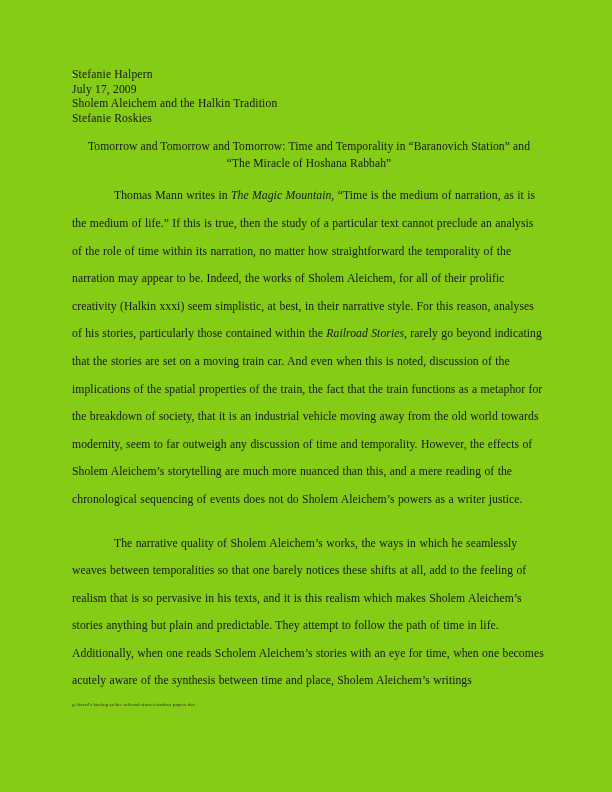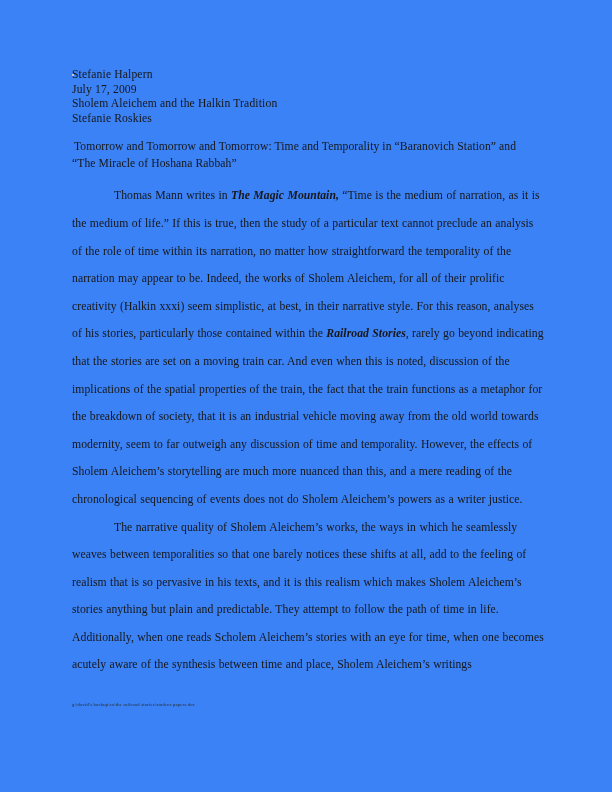--- a/index.html
+++ b/index.html
@@ -5,21 +5,21 @@
 <style>
   html, body {
     margin: 0;
     padding: 0;
     background: #ffffff;
   }
   .page {
     position: relative;
     width: 612px;
     height: 792px;
-    background: #3b82f6;
+    background: #84cc16;
     overflow: hidden;
     font-family: "Liberation Serif", "DejaVu Serif", serif;
     color: #171717;
     -webkit-font-smoothing: none;
   }
 
   .content {
     position: absolute;
     left: 72px;
     top: 68px;
@@ -32,20 +32,21 @@
     line-height: 14.6px;
   }
   .heading-line {
     white-space: nowrap;
     letter-spacing: 0.15px;
   }
 
   
   .title-block {
     margin-top: 12px;
+    text-align: center;
     font-size: 11.6px;
     line-height: 17px;
     letter-spacing: 0.1px;
   }
   .title-line-1 { padding: 0 2px; }
   .title-line-2 { }
 
   
   .body-block {
     margin-top: 10px;
@@ -53,23 +54,23 @@
     line-height: 27.6px;
     text-align: left;
     letter-spacing: 0.05px;
     word-spacing: 0.4px;
   }
   .para {
     text-indent: 42px;
     margin: 0;
   }
   .para + .para {
-    margin-top: 0;
+    margin-top: 16px;
   }
-  .ital { font-style: italic; font-weight: bold; }
+  .ital { font-style: italic; }
 
   
   .footer {
     position: absolute;
     left: 72px;
     top: 702px;
     font-size: 4.6px;
     line-height: 6px;
     letter-spacing: 0.25px;
     color: #2a2a2a;

